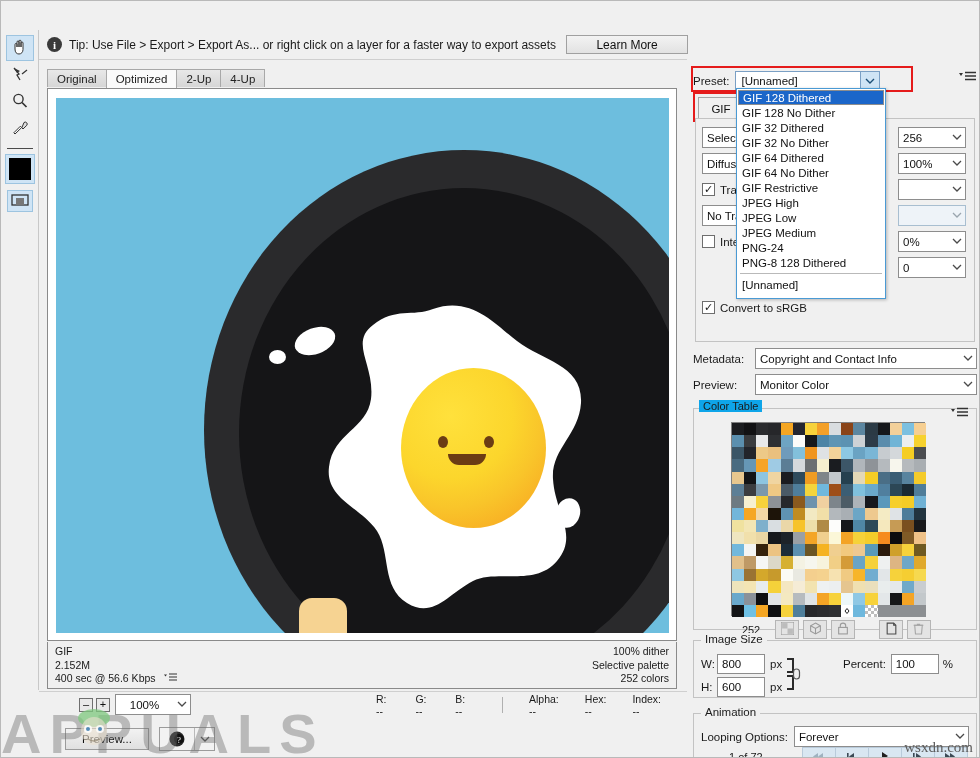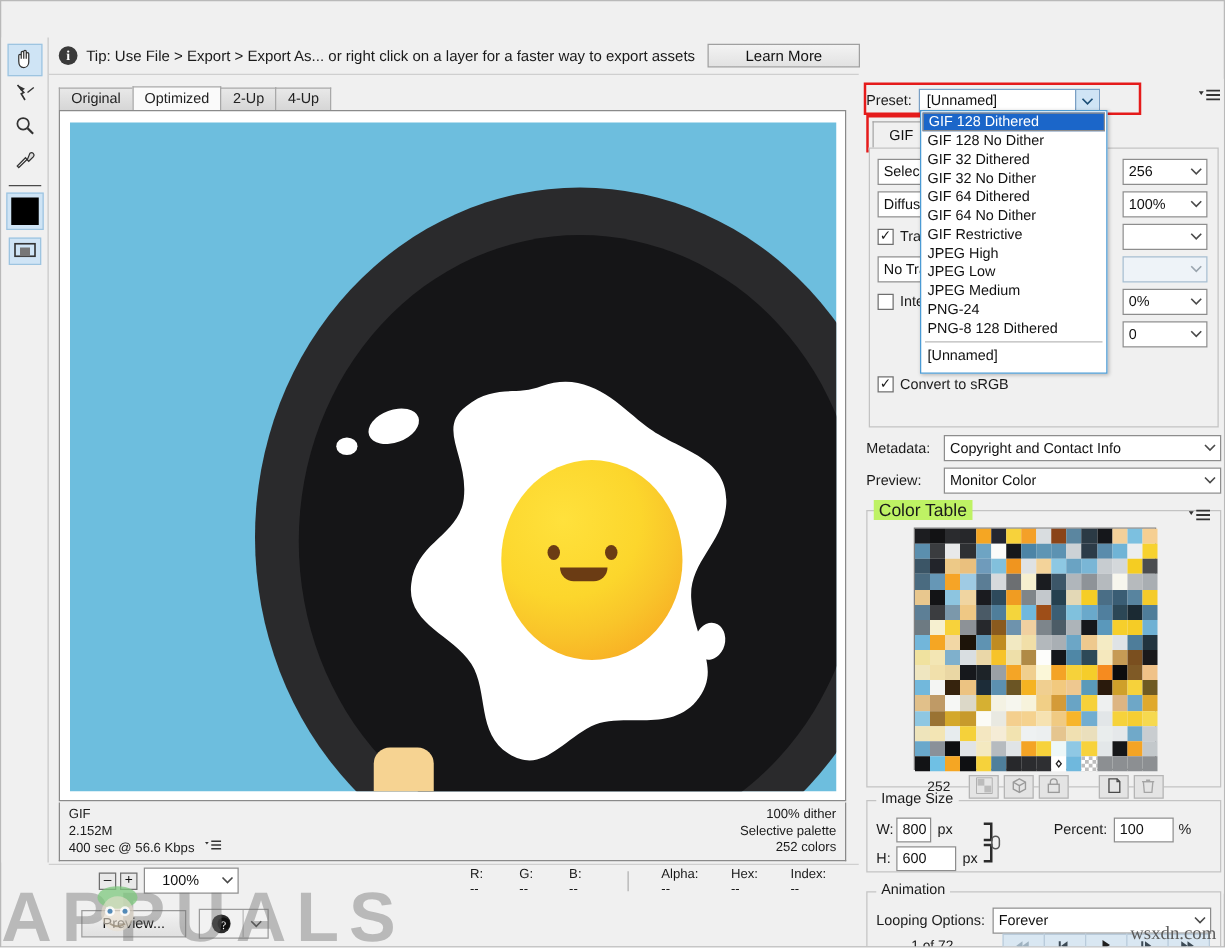--- a/index.html
+++ b/index.html
@@ -73,21 +73,21 @@
   .swatch-wrap {
     width: 30px; height: 30px; margin: 0 auto;
     background: #cfe4f5; border: 1px solid #9dc4e0;
     display: flex; align-items: center; justify-content: center;
   }
   .swatch-black { width: 22px; height: 22px; background: #000; }
 
   
   #tabs {
     position: absolute; left: 46px; top: 68px; width: 630px; height: 19px;
-    display: flex; align-items: center;
+    display: flex; align-items: flex-start;
   }
   .tab {
     height: 18px; padding: 0 9px;
     font-size: 11.5px; color: #222;
     border: 1px solid #a8a8a8; border-bottom: none;
     background: linear-gradient(#e8e8e8,#d6d6d6);
     display: flex; align-items: center;
     margin-right: -1px; cursor: pointer;
   }
   .tab.active { background: #fafafa; height: 19px; }
@@ -277,22 +277,22 @@
 
   
   #preview-meta { position: absolute; left: 4px; top: 285px; width: 284px; }
   .pm-row { display: flex; align-items: center; margin-bottom: 5px; }
   .pm-lbl { width: 62px; font-size: 11.5px; color: #1a1a1a; }
   .pm-sel { flex: 1; height: 21px; }
 
   
   #colortable { position: absolute; left: 4px; top: 343px; width: 284px; height: 228px; }
   #ct-legend {
-    position: absolute; left: 6px; top: -6px; background: #bef264;
-    padding: 0 4px; font-size: 14px; color: #1a1a1a; z-index: 2;
+    position: absolute; left: 6px; top: -6px; background: #0ea5e9;
+    padding: 0 4px; font-size: 11px; color: #1a1a1a; z-index: 2;
   }
   #ct-frame {
     position: absolute; left: 0; top: 2px; width: 284px; height: 222px;
     border: 1px solid #c3c3c3;
   }
   #ct-menu { position: absolute; right: 8px; top: 1px; z-index: 3; }
   #swatches {
     position: absolute; left: 38px; top: 16px;
     width: 194px; height: 194px;
     display: grid; grid-template-columns: repeat(16, 12.125px);
@@ -1043,21 +1043,21 @@
           </span>
         </div>
       </div>
     </div>
 
     <div id="imgsize">
       <div id="is-legend">Image Size</div>
       <div id="is-frame"></div>
       <div style="position:absolute;left:8px;top:14px;display:flex;align-items:center;">
         <span class="lbl" style="width:16px">W:</span>
-        <div class="txtbox" style="width:28px">800</div>
+        <div class="txtbox" style="width:48px">800</div>
         <span class="lbl" style="margin-left:5px">px</span>
       </div>
       <div style="position:absolute;left:8px;top:37px;display:flex;align-items:center;">
         <span class="lbl" style="width:16px">H:</span>
         <div class="txtbox" style="width:48px">600</div>
         <span class="lbl" style="margin-left:5px">px</span>
       </div>
       <div style="position:absolute;left:92px;top:17px;">
         <span>
           <svg width="18" height="34" viewBox="0 0 18 34">

